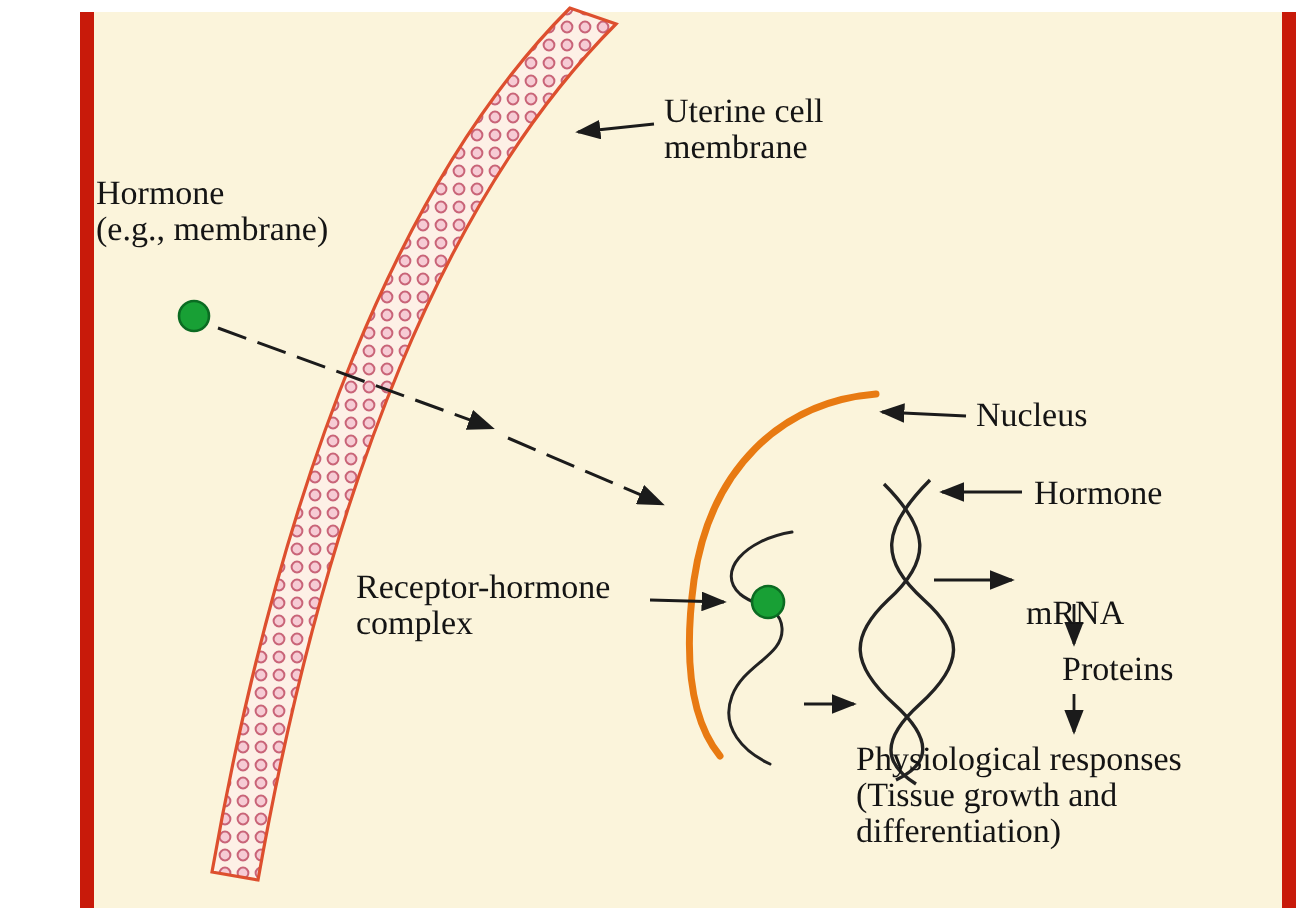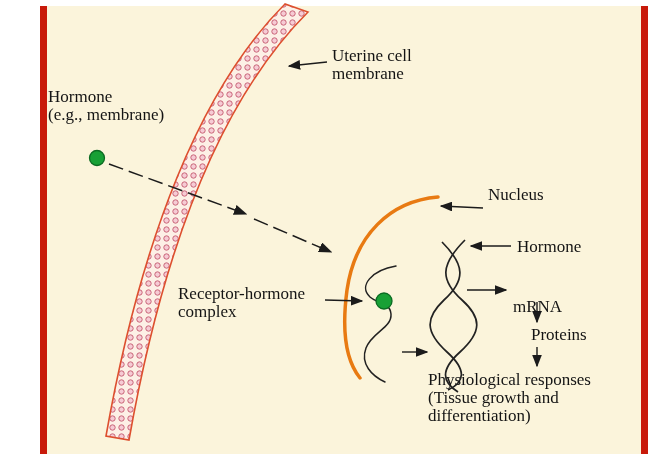--- a/index.html
+++ b/index.html
@@ -62,21 +62,21 @@
   <div class="lbl" style="left:332px;top:47px;">
     <div>Uterine cell</div>
     <div>membrane</div>
   </div>
 
   <div class="lbl center" style="left:48px;top:88px;width:115px;">
     <div>Hormone</div>
     <div>(e.g., membrane)</div>
   </div>
 
-  <div class="lbl" style="left:488px;top:186px;">Nucleus</div>
+  <div class="lbl" style="left:488px;top:199px;">Nucleus</div>
 
   <div class="lbl" style="left:517px;top:238px;">Hormone</div>
 
   <div class="lbl" style="left:513px;top:282px;margin-top:16px;">mRNA</div>
 
   <div class="lbl" style="left:531px;top:326px;">Proteins</div>
 
   <div class="lbl center" style="left:428px;top:371px;width:225px;">
     <div>Physiological responses</div>
     <div>(Tissue growth and</div>

